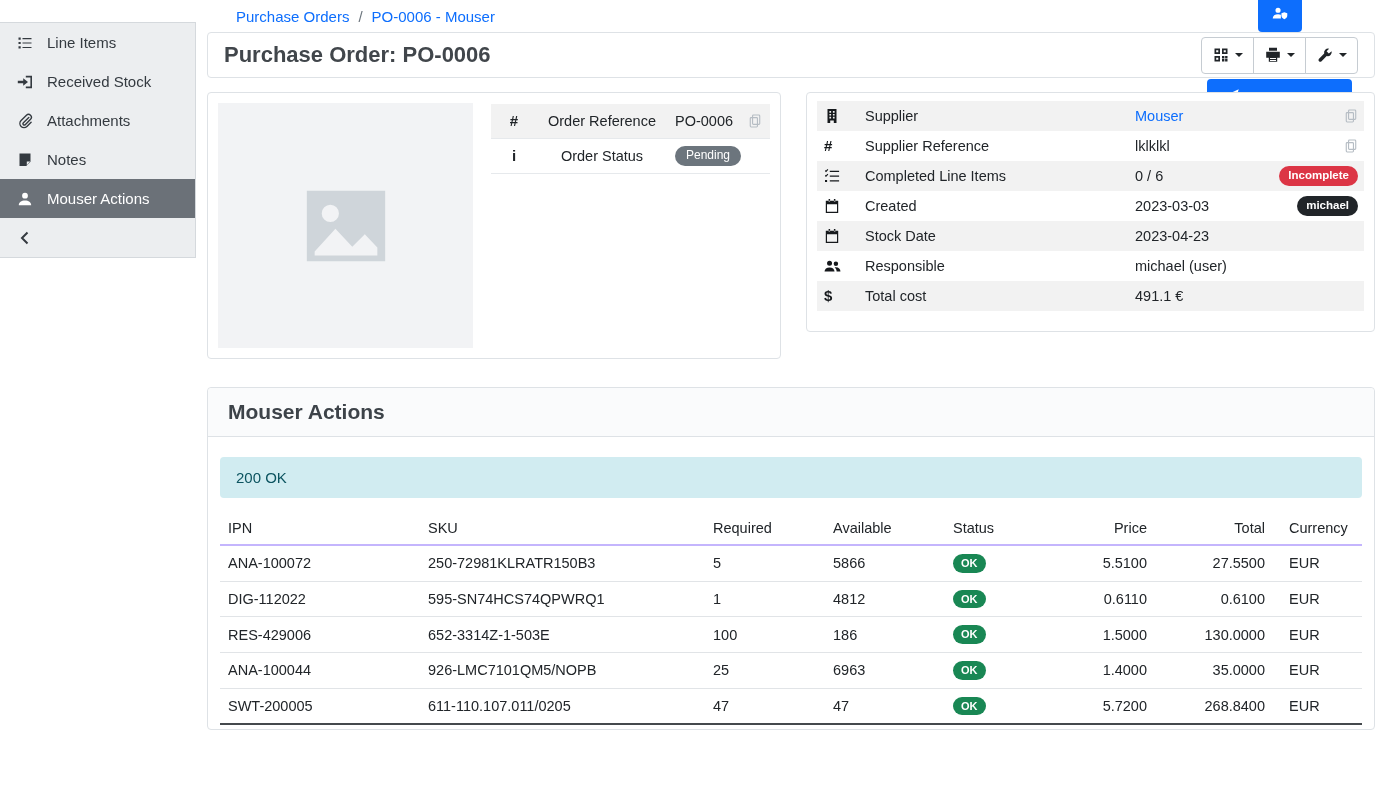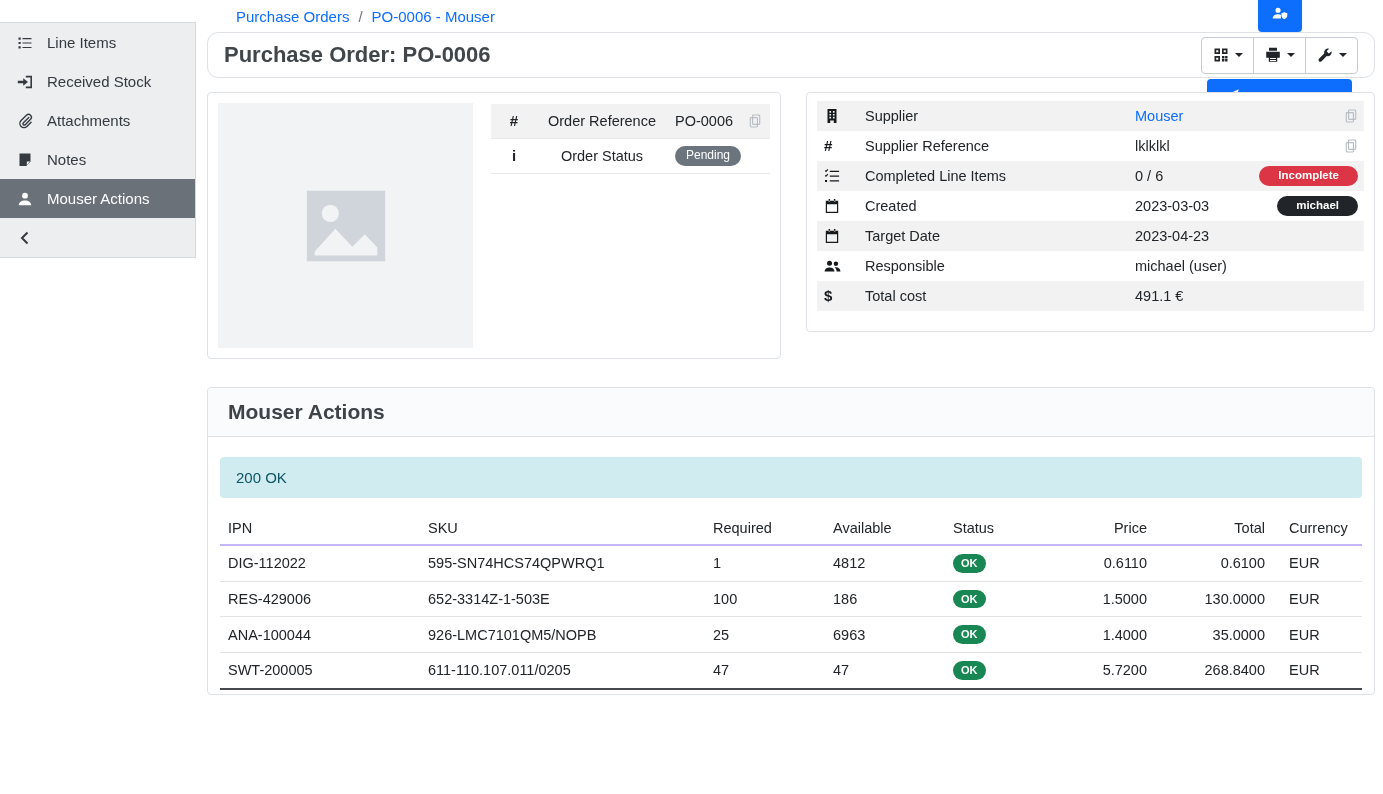--- a/index.html
+++ b/index.html
@@ -30,21 +30,21 @@
   
   .main { position: absolute; left: 196px; top: 0; right: 0; bottom: 0; }
   .breadcrumb { padding: 8px 8px 7px 40px; font-size: 15px; }
   .breadcrumb a { color: var(--accent-blue, #0d6efd); cursor: pointer; }
   .crumb-sep { color: #6c757d; margin: 0 9px; }
   .content { padding: 0 8px 0 11px; }
 
   .panel { background: #fff; border: 1px solid #dee2e6; border-radius: 4px; }
 
   
-  .header-panel { display: flex; align-items: center; justify-content: space-between; padding: 16px 16px; height: 46px; margin-bottom: 14px; border-radius: 11px; }
+  .header-panel { display: flex; align-items: center; justify-content: space-between; padding: 16px 16px; height: 46px; margin-bottom: 14px; }
   .page-title { font-size: 22px; font-weight: 600; color: #41464b; }
   .actions { display: flex; align-items: center; gap: 5px; flex-direction: column; }
   .btn {
     display: inline-flex; align-items: center; justify-content: center;
     height: 37px; border-radius: 4px; border: 1px solid transparent;
     cursor: pointer; font-family: inherit; font-size: 15px; background: none; padding: 0;
   }
   .btn-icon { width: 44px; background: var(--accent-blue, #0d6efd); color: #fff; }
   .btn-group { display: inline-flex; }
   .btn-outline { width: 53px; background: #fff; border-color: #c6ccd2; color: #212529; gap: 6px; }
@@ -71,21 +71,21 @@
   .supplier-panel { flex: 1; padding: 8px 10px 20px; }
   .s-row { display: flex; align-items: center; min-height: 30px; font-size: 14.5px; padding: 0 6px 0 7px; }
   .s-row:nth-child(odd) { background: #f2f2f2; }
   .s-ic { width: 34px; flex: none; display: flex; color: #16191c; }
   .s-label { width: 270px; flex: none; margin-left: 7px; }
   .s-value { flex: 1; }
   .s-right { flex: none; display: flex; align-items: center; color: #b6bdc4; }
   .s-right svg { width: 14px; height: 14px; }
   .link { color: var(--accent-blue, #0d6efd); cursor: pointer; }
 
-  .badge { display: inline-block; border-radius: 10px; padding: 3px 19px; font-size: 11.5px; font-weight: bold; color: #fff; line-height: 1.15; }
+  .badge { display: inline-block; border-radius: 10px; padding: 3px 9px; font-size: 11.5px; font-weight: bold; color: #fff; line-height: 1.15; }
   .badge-gray { background: var(--badge-gray, #6c757d); font-weight: normal; font-size: 12px; padding: 3px 11px; }
   .badge-red { background: var(--badge-red, #dc3545); }
   .badge-dark { background: var(--badge-dark, #212529); }
   .badge-green { background: var(--badge-green, #198754); padding: 3px 8px; font-size: 11px; }
 
   
   .panel-header { padding: 12px 20px; font-size: 21px; font-weight: 600; color: #3d4349; border-bottom: 1px solid #dee2e6; background: #fafbfc; border-radius: 4px 4px 0 0; }
   .panel-body { padding: 14px 12px 4px; }
   .btn-dark { background: #212529; color: #fff; height: 35px; gap: 8px; padding: 0 13px; margin-bottom: 7px; }
   .alert-info { background: var(--alert-bg, #d1ecf1); color: var(--alert-text, #0c5460); border-radius: 4px; padding: 12px 16px; margin: 6px 0 14px; font-size: 15px; }
@@ -283,21 +283,21 @@
           <span class="s-right">
               <span class="badge badge-dark">michael</span>
             </span>
         </div>
         <div class="s-row">
           <span class="s-ic">
             <svg viewBox="0 0 16 16" width="16" height="16" fill="currentColor" fill-rule="evenodd">
                 <path d="M1.8 2.8h12.4V15H1.8zM3 6.2h10v7.6H3zM4.6.9h1.5v2.7H4.6zM9.9.9h1.5v2.7H9.9z"></path>
               </svg>
           </span>
-          <span class="s-label">Target Date</span>
+          <span class="s-label">Stock Date</span>
           <span class="s-value">2023-04-23</span>
         </div>
         <div class="s-row">
           <span class="s-ic">
             <svg viewBox="0 0 19 16" width="17" height="16" fill="currentColor">
                 <path d="M6.2 7.8a2.8 2.8 0 1 0 0-5.6 2.8 2.8 0 0 0 0 5.6zM.6 14.2c0-2.9 2.4-4.6 5.6-4.6s5.6 1.7 5.6 4.6zM13.3 8a2.5 2.5 0 1 0-.01-5 2.5 2.5 0 0 0 .01 5zM13.4 9.5c2.9.1 5 1.7 5 4.7h-4.3c0-1.9-.8-3.4-2.2-4.4.5-.2 1-.3 1.5-.3z"></path>
               </svg>
           </span>
           <span class="s-label">Responsible</span>
           <span class="s-value">michael (user)</span>
@@ -333,20 +333,30 @@
               <th>Required</th>
               <th>Available</th>
               <th>Status</th>
               <th class="ta-r">Price</th>
               <th class="ta-r">Total</th>
               <th class="col-cur">Currency</th>
             </tr>
           </thead>
           <tbody>
             <tr>
+              <td>ANA-100072</td>
+              <td>250-72981KLRATR150B3</td>
+              <td>5</td>
+              <td>5866</td>
+              <td><span class="badge badge-green">OK</span></td>
+              <td class="ta-r">5.5100</td>
+              <td class="ta-r">27.5500</td>
+              <td class="col-cur">EUR</td>
+            </tr>
+            <tr>
               <td>DIG-112022</td>
               <td>595-SN74HCS74QPWRQ1</td>
               <td>1</td>
               <td>4812</td>
               <td><span class="badge badge-green">OK</span></td>
               <td class="ta-r">0.6110</td>
               <td class="ta-r">0.6100</td>
               <td class="col-cur">EUR</td>
             </tr>
             <tr>

